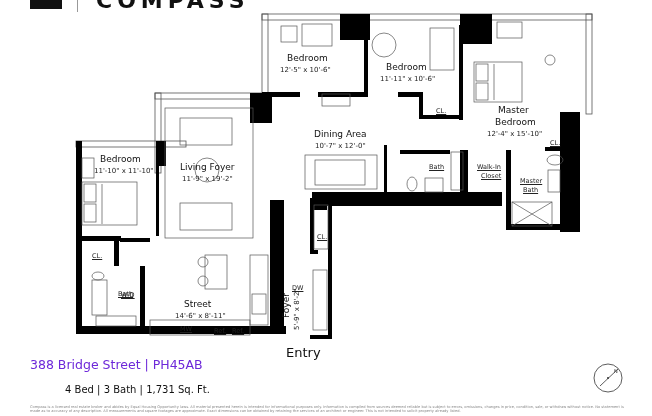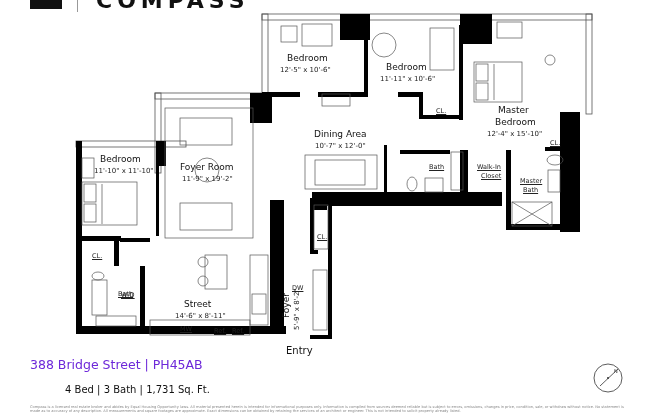--- a/index.html
+++ b/index.html
@@ -10,21 +10,21 @@
     .brand { position: absolute; left: 96px; top: -12px; font-size: 22px; letter-spacing: 5px; font-weight: bold; color: #111; }
     svg.plan { position: absolute; left: 0; top: 0; }
     .lbl { position: absolute; text-align: center; font-family: "DejaVu Sans", sans-serif; color: #111; white-space: nowrap; }
     .room-name { font-size: 9px; }
     .room-dim { font-size: 7px; color: #222; }
     .small { font-size: 6.5px; color: #222; text-decoration: underline; }
     .address { position: absolute; left: 30px; top: 357px; font-size: 12.5px; font-weight: normal; color: #6d28d9; }
     .specs { position: absolute; left: 30px; top: 384px; font-size: 10px; color: #111; margin-left: 35px; }
     .disclaimer { position: absolute; left: 30px; top: 405px; width: 600px; font-size: 3.6px; line-height: 4px; color: #888; }
     .compass { position: absolute; left: 592px; top: 362px; }
-    .entry { position: absolute; left: 286px; top: 345px; font-size: 10px; }
+    .entry { position: absolute; left: 286px; top: 345px; font-size: 13px; }
   </style>
 </head>
 <body>
 
 <div class="header">
   <div class="logo-box"></div>
   <div class="logo-divider"></div>
   <div class="brand">COMPASS</div>
 </div>
 
@@ -138,21 +138,21 @@
     <rect x="96" y="316" width="40" height="10"></rect>
 
     <rect x="314" y="205" width="14" height="44"></rect>
     <rect x="313" y="270" width="14" height="60"></rect>
   </g>
 </svg>
 
 <div class="lbl room-name" style="left:100px; top:154px;">Bedroom</div>
 <div class="lbl room-dim" style="left:94px; top:167px;">11'-10" x 11'-10"</div>
 
-<div class="lbl room-name" style="left:180px; top:162px;">Foyer Room</div>
+<div class="lbl room-name" style="left:180px; top:162px;">Living Foyer</div>
 <div class="lbl room-dim" style="left:182px; top:175px;">11'-9" x 19'-2"</div>
 
 <div class="lbl room-name" style="left:287px; top:53px;">Bedroom</div>
 <div class="lbl room-dim" style="left:280px; top:66px;">12'-5" x 10'-6"</div>
 
 <div class="lbl room-name" style="left:386px; top:62px;">Bedroom</div>
 <div class="lbl room-dim" style="left:380px; top:75px;">11'-11" x 10'-6"</div>
 
 <div class="lbl room-name" style="left:498px; top:105px;">Master</div>
 <div class="lbl room-name" style="left:495px; top:117px;">Bedroom</div>

